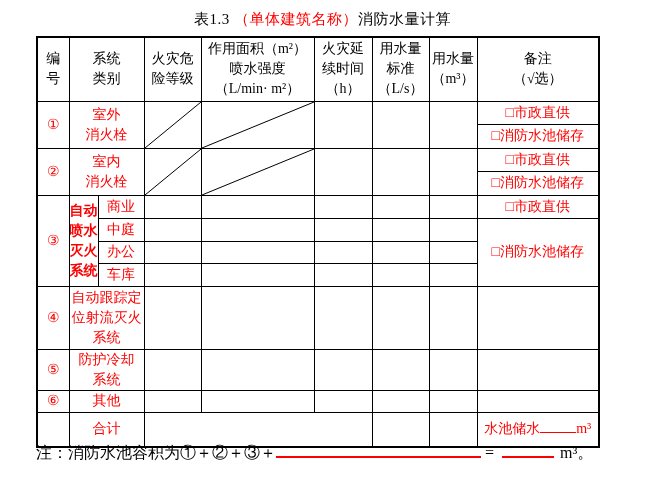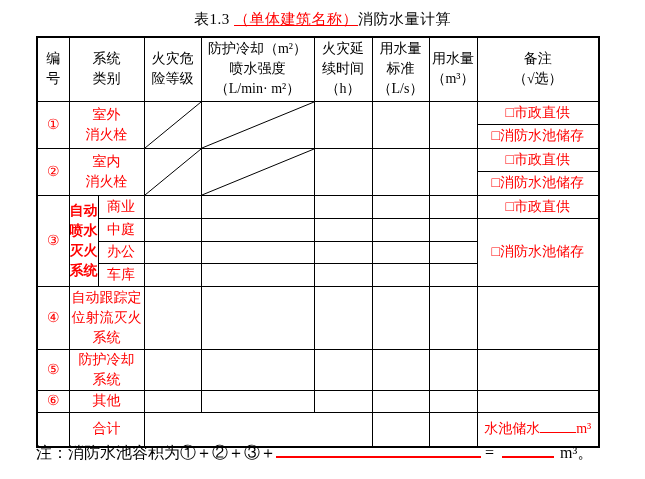--- a/index.html
+++ b/index.html
@@ -5,21 +5,21 @@
   html,body{margin:0;padding:0;}
   body{
     width:645px;height:479px;background:#ffffff;position:relative;
     font-family:"Liberation Serif","DejaVu Serif",serif;color:#000;
     overflow:hidden;
   }
   .title{
     position:absolute;top:10px;left:0;width:645px;text-align:center;
     font-size:15px;letter-spacing:0.5px;
   }
-  .title .red-name{color:#ff0000;text-decoration:underline;}
+  .title .red-name{color:#ff0000;}
   table.calc{
     position:absolute;left:36px;top:36px;
     border-collapse:collapse;table-layout:fixed;
     border:2px solid #000;
   }
   table.calc td{
     border:1px solid #000;
     text-align:center;vertical-align:middle;
     white-space:pre-line;
     font-size:14px;line-height:20px;
@@ -71,21 +71,21 @@
   </colgroup>
 
   <tbody>
       <tr style="height:64px">
     <td class="hdr">编
 号</td>
     <td class="hdr" colspan="2">系统
 类别</td>
     <td class="hdr">火灾危
 险等级</td>
-    <td class="hdr">防护冷却（m²）
+    <td class="hdr">作用面积（m²）
 喷水强度
 （L/min· m²）</td>
     <td class="hdr">火灾延
 续时间
 （h）</td>
     <td class="hdr">用水量
 标准
 （L/s）</td>
     <td class="hdr">用水量
 （m³）</td>

